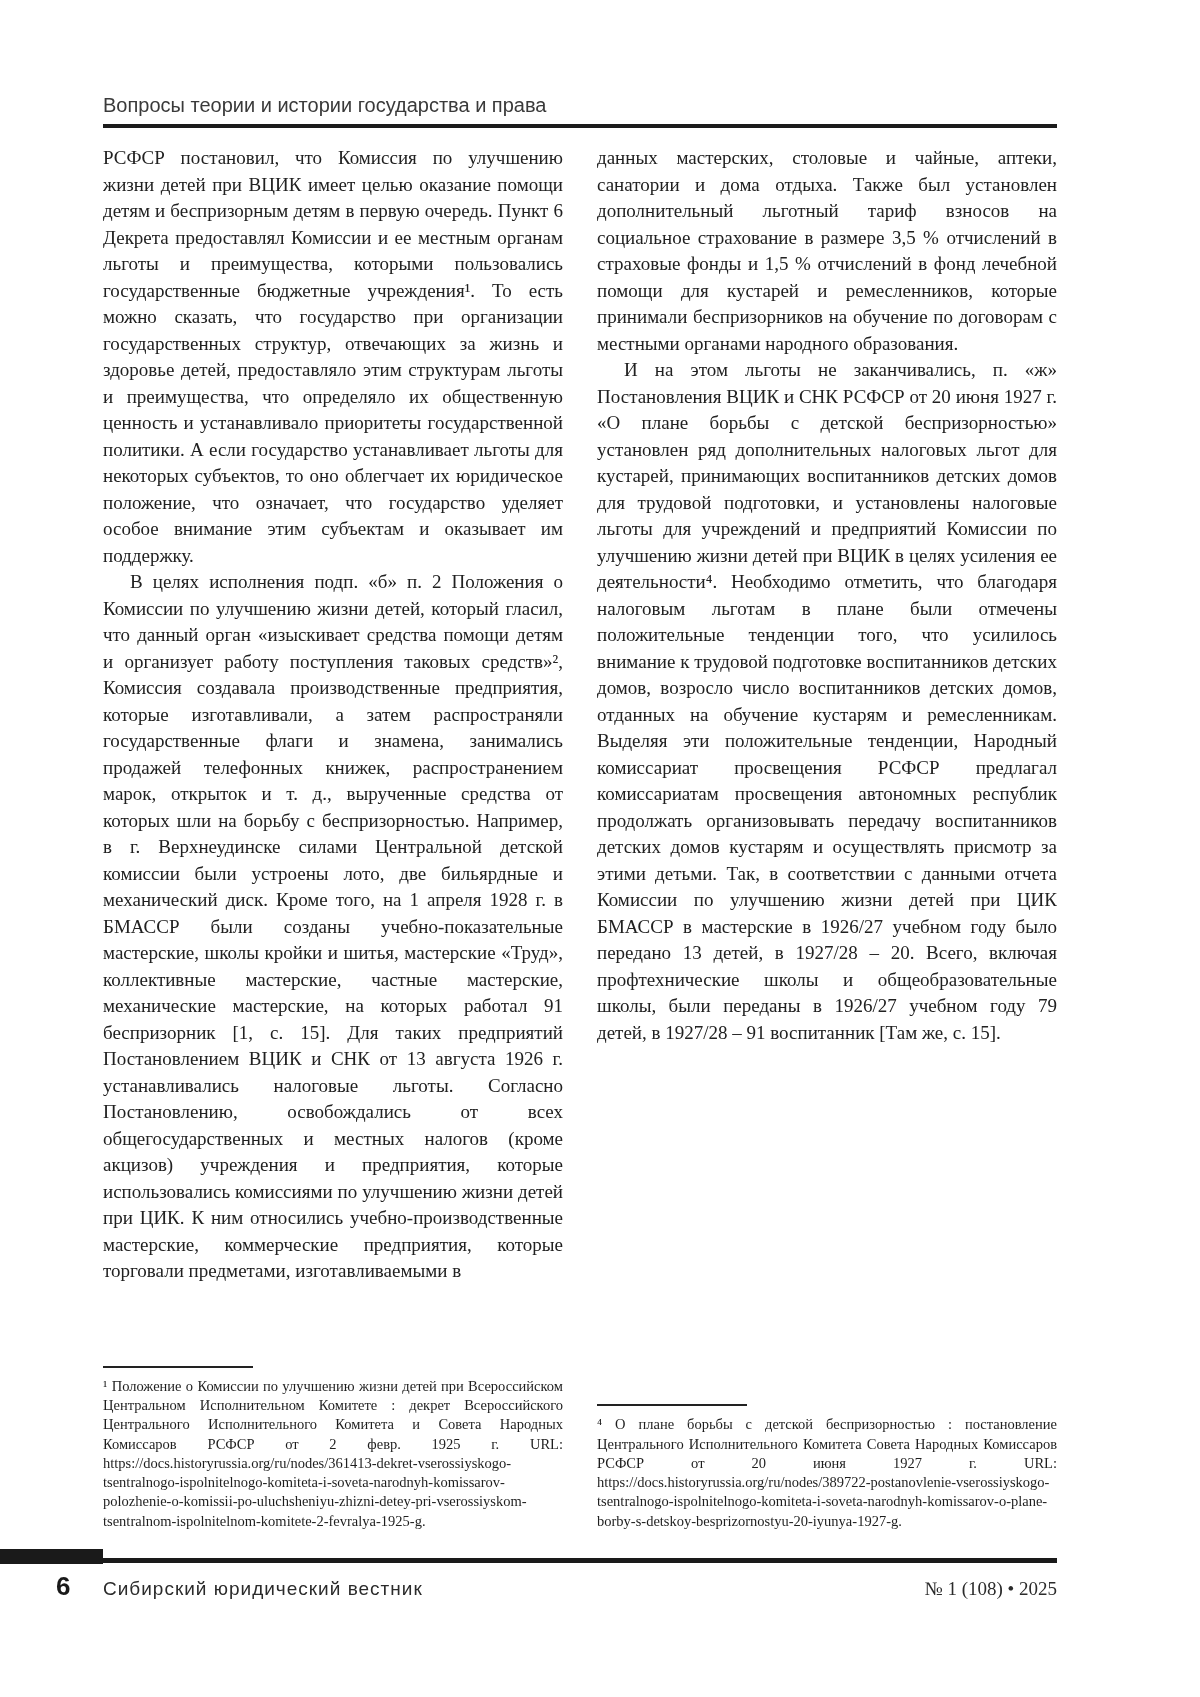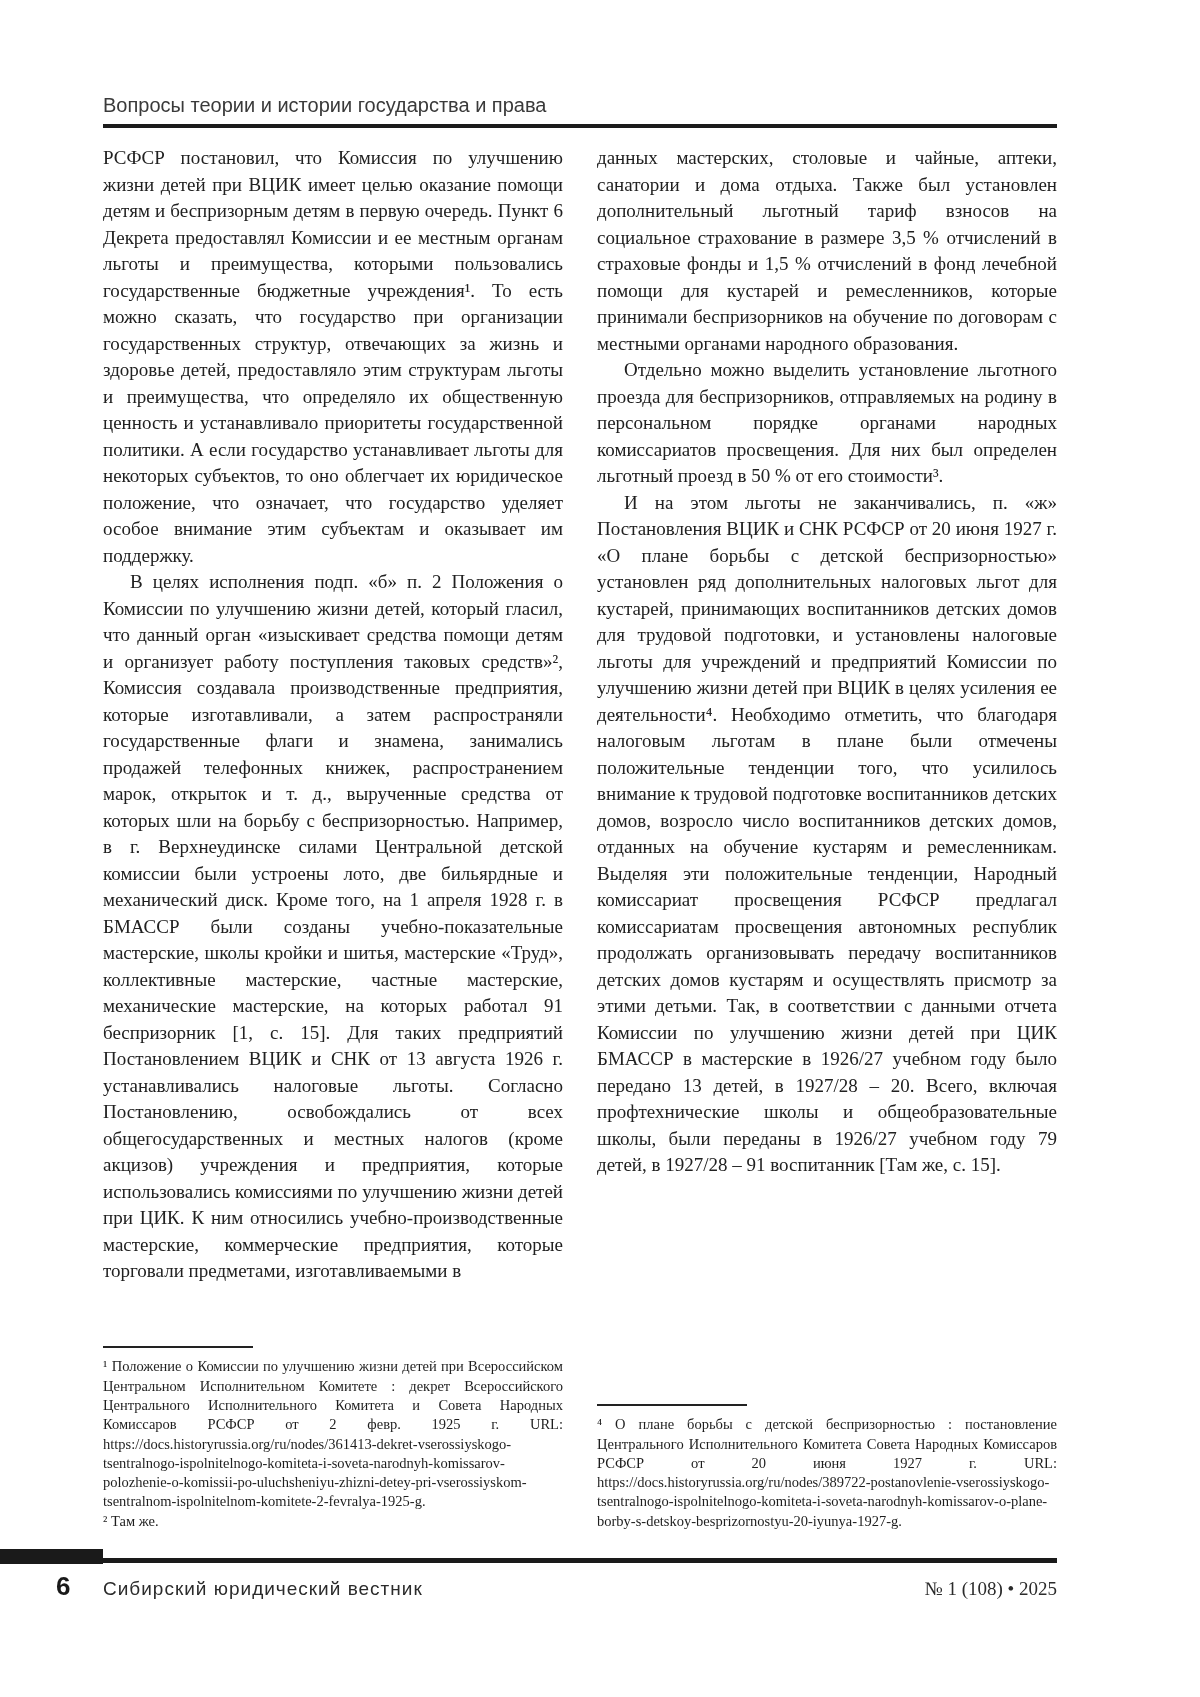--- a/index.html
+++ b/index.html
@@ -96,27 +96,25 @@
     </header>
 
     <main class="columns">
 
       <section class="col">
         <p class="body-p">РСФСР постановил, что Комиссия по улучшению жизни детей при ВЦИК имеет целью оказание помощи детям и беспризорным детям в первую очередь. Пункт 6 Декрета предоставлял Комиссии и ее местным органам льготы и преимущества, которыми пользовались государственные бюджетные учреждения¹. То есть можно сказать, что государство при организации государственных структур, отвечающих за жизнь и здоровье детей, предоставляло этим структурам льготы и преимущества, что определяло их общественную ценность и устанавливало приоритеты государственной политики. А если государство устанавливает льготы для некоторых субъектов, то оно облегчает их юридическое положение, что означает, что государство уделяет особое внимание этим субъектам и оказывает им поддержку.</p>
         <p class="body-p indent">В целях исполнения подп. «б» п. 2 Положения о Комиссии по улучшению жизни детей, который гласил, что данный орган «изыскивает средства помощи детям и организует работу поступления таковых средств»², Комиссия создавала производственные предприятия, которые изготавливали, а затем распространяли государственные флаги и знамена, занимались продажей телефонных книжек, распространением марок, открыток и т. д., вырученные средства от которых шли на борьбу с беспризорностью. Например, в г. Верхнеудинске силами Центральной детской комиссии были устроены лото, две бильярдные и механический диск. Кроме того, на 1 апреля 1928 г. в БМАССР были созданы учебно-показательные мастерские, школы кройки и шитья, мастерские «Труд», коллективные мастерские, частные мастерские, механические мастерские, на которых работал 91 беспризорник [1, с. 15]. Для таких предприятий Постановлением ВЦИК и СНК от 13 августа 1926 г. устанавливались налоговые льготы. Согласно Постановлению, освобождались от всех общегосударственных и местных налогов (кроме акцизов) учреждения и предприятия, которые использовались комиссиями по улучшению жизни детей при ЦИК. К ним относились учебно-производственные мастерские, коммерческие предприятия, которые торговали предметами, изготавливаемыми в</p>
         <div class="footnotes">
           <div class="fn-rule"></div>
           <p class="fn">¹ Положение о Комиссии по улучшению жизни детей при Всероссийском Центральном Исполнительном Комитете : декрет Всероссийского Центрального Исполнительного Комитета и Совета Народных Комиссаров РСФСР от 2 февр. 1925 г. URL: https://docs.historyrussia.org/ru/nodes/361413-dekret-vserossiyskogo-tsentralnogo-ispolnitelnogo-komiteta-i-soveta-narodnyh-komissarov-polozhenie-o-komissii-po-uluchsheniyu-zhizni-detey-pri-vserossiyskom-tsentralnom-ispolnitelnom-komitete-2-fevralya-1925-g.</p>
-          <p class="fn">² Там же.</p>
         </div>
       </section>
 
       <section class="col">
         <p class="body-p">данных мастерских, столовые и чайные, аптеки, санатории и дома отдыха. Также был установлен дополнительный льготный тариф взносов на социальное страхование в размере 3,5 % отчислений в страховые фонды и 1,5 % отчислений в фонд лечебной помощи для кустарей и ремесленников, которые принимали беспризорников на обучение по договорам с местными органами народного образования.</p>
-        <p class="body-p indent">Отдельно можно выделить установление льготного проезда для беспризорников, отправляемых на родину в персональном порядке органами народных комиссариатов просвещения. Для них был определен льготный проезд в 50 % от его стоимости³.</p>
         <p class="body-p indent">И на этом льготы не заканчивались, п. «ж» Постановления ВЦИК и СНК РСФСР от 20 июня 1927 г. «О плане борьбы с детской беспризорностью» установлен ряд дополнительных налоговых льгот для кустарей, принимающих воспитанников детских домов для трудовой подготовки, и установлены налоговые льготы для учреждений и предприятий Комиссии по улучшению жизни детей при ВЦИК в целях усиления ее деятельности⁴. Необходимо отметить, что благодаря налоговым льготам в плане были отмечены положительные тенденции того, что усилилось внимание к трудовой подготовке воспитанников детских домов, возросло число воспитанников детских домов, отданных на обучение кустарям и ремесленникам. Выделяя эти положительные тенденции, Народный комиссариат просвещения РСФСР предлагал комиссариатам просвещения автономных республик продолжать организовывать передачу воспитанников детских домов кустарям и осуществлять присмотр за этими детьми. Так, в соответствии с данными отчета Комиссии по улучшению жизни детей при ЦИК БМАССР в мастерские в 1926/27 учебном году было передано 13 детей, в 1927/28 – 20. Всего, включая профтехнические школы и общеобразовательные школы, были переданы в 1926/27 учебном году 79 детей, в 1927/28 – 91 воспитанник [Там же, с. 15].</p>
         <div class="footnotes">
           <div class="fn-rule"></div>
           <p class="fn">⁴ О плане борьбы с детской беспризорностью : постановление Центрального Исполнительного Комитета Совета Народных Комиссаров РСФСР от 20 июня 1927 г. URL: https://docs.historyrussia.org/ru/nodes/389722-postanovlenie-vserossiyskogo-tsentralnogo-ispolnitelnogo-komiteta-i-soveta-narodnyh-komissarov-o-plane-borby-s-detskoy-besprizornostyu-20-iyunya-1927-g.</p>
         </div>
       </section>
 
     </main>
   </div>
 

